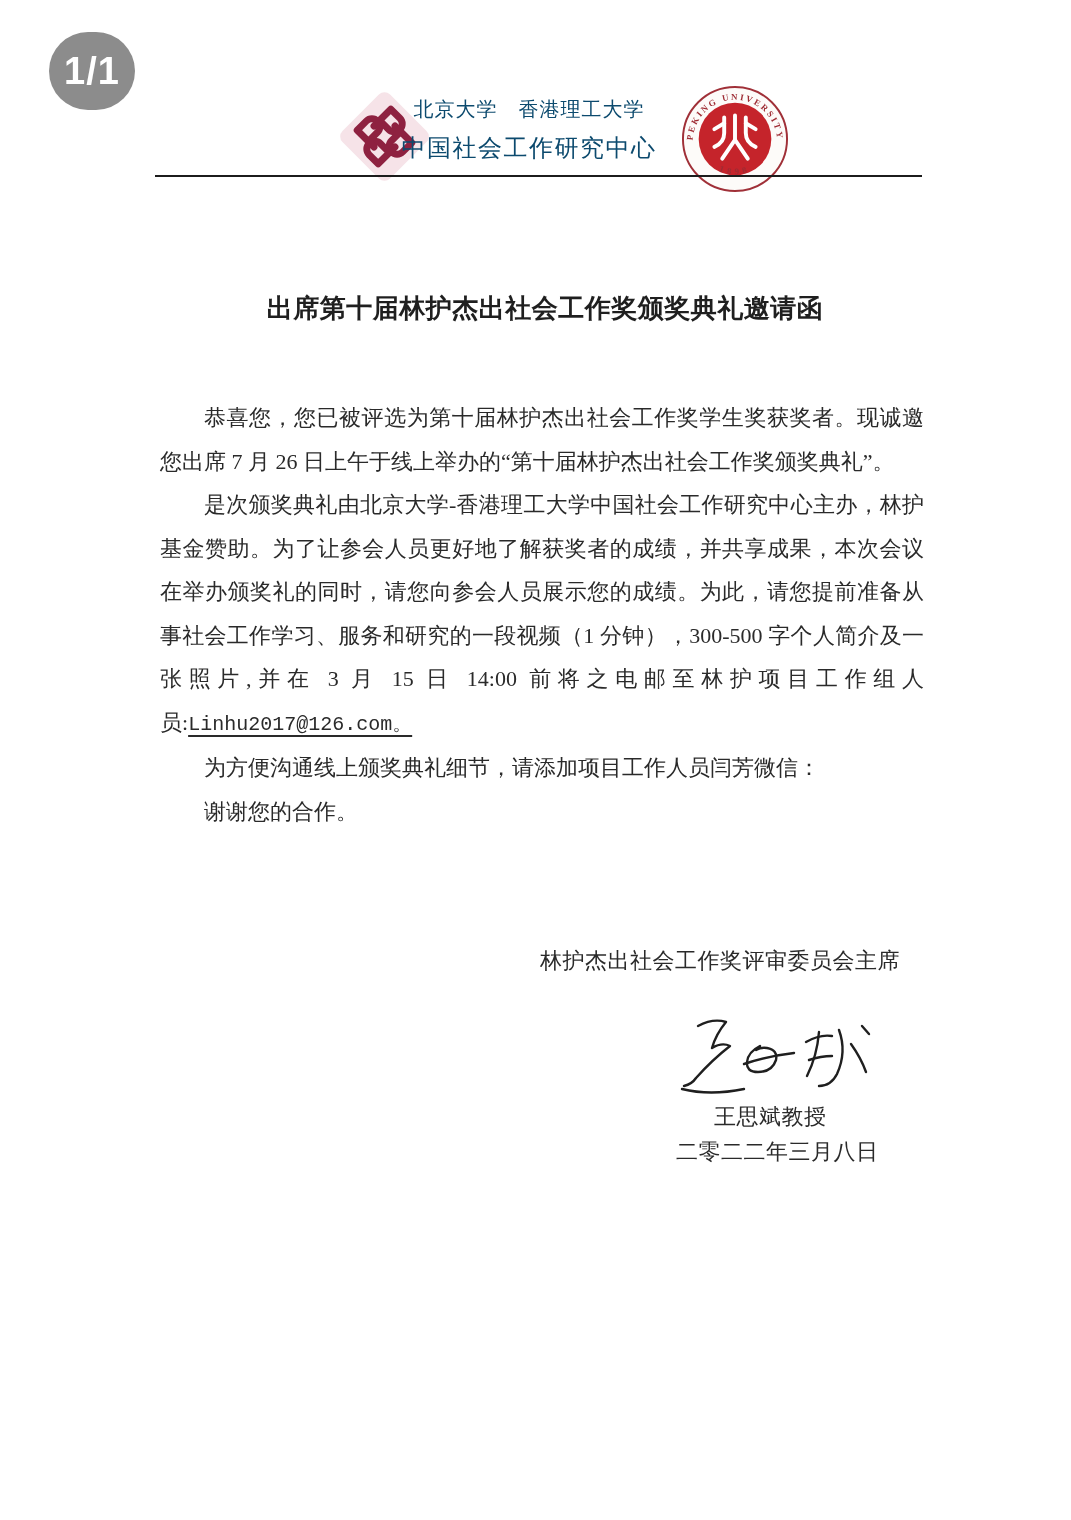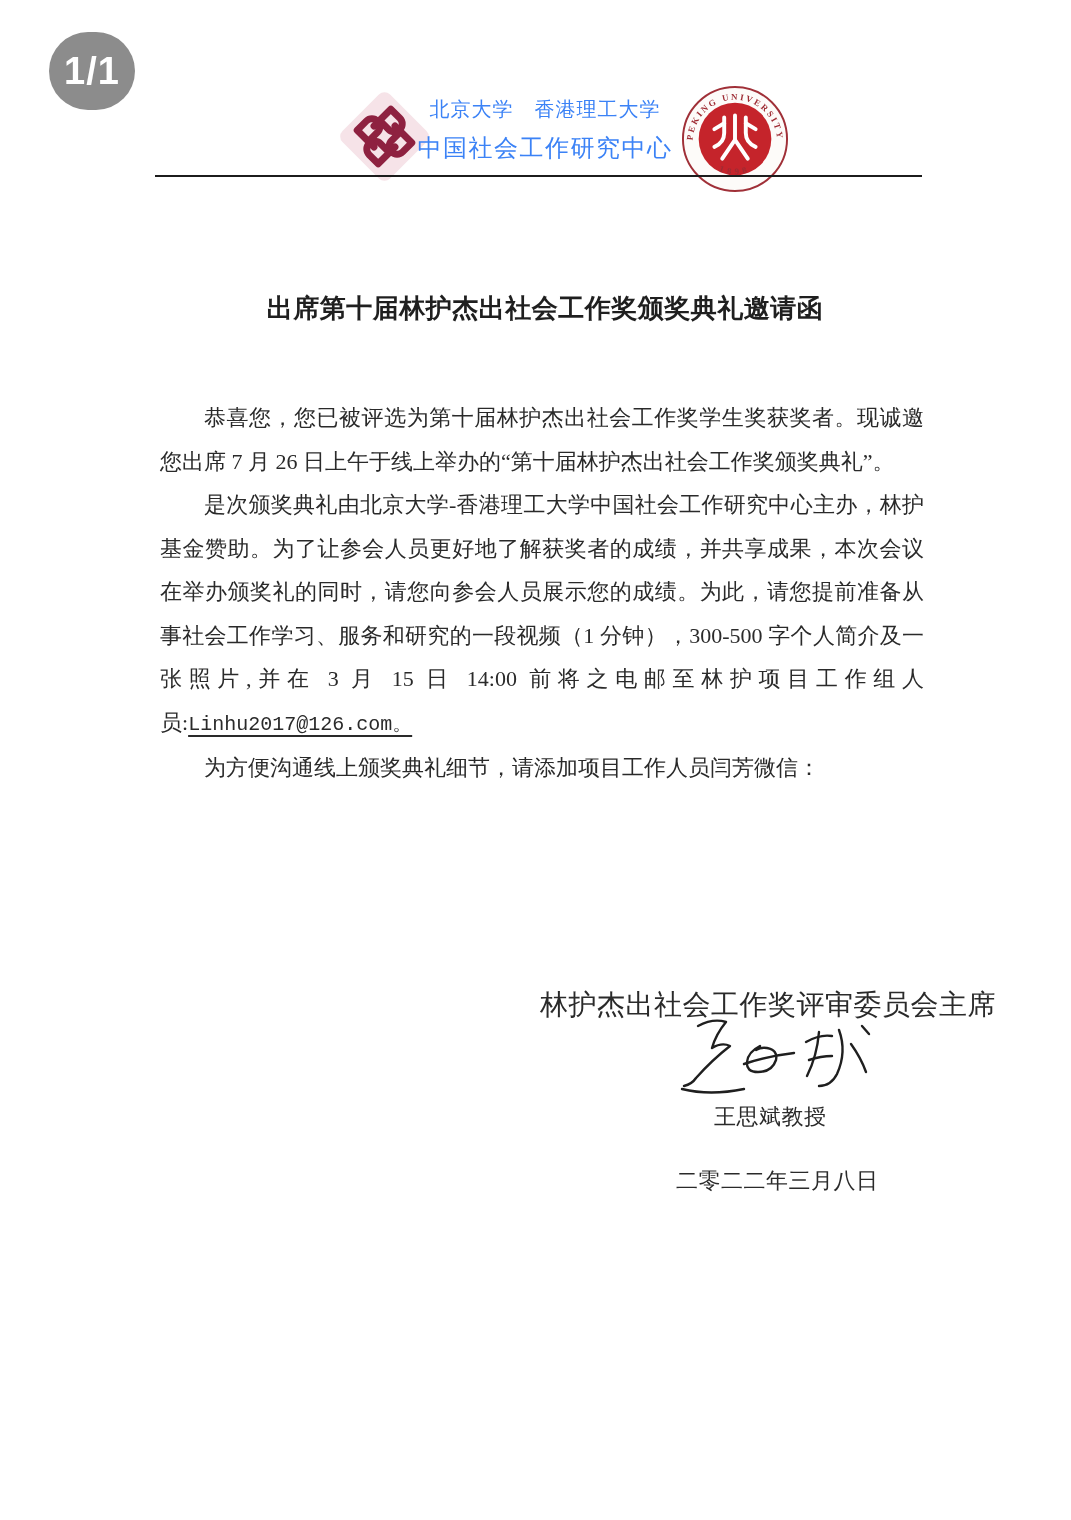--- a/index.html
+++ b/index.html
@@ -11,22 +11,22 @@
   .badge{
     position:absolute;left:49px;top:32px;width:86px;height:78px;
     background:var(--badge-gray,#8c8c8c);border-radius:40px;
     display:flex;align-items:center;justify-content:center;
     color:#ffffff;font-family:"Liberation Sans",sans-serif;
     font-size:38px;font-weight:600;letter-spacing:1px;
   }
   
   .polyu{position:absolute;left:331px;top:87px;width:107px;height:99px;}
   .orgtext{
-    position:absolute;left:414px;top:96px;width:262px;text-align:center;
-    font-family:"Liberation Sans",sans-serif;color:#3b82f6;
+    position:absolute;left:398px;top:96px;width:262px;text-align:center;
+    font-family:"Liberation Sans",sans-serif;color:#0c4a6e;
   }
   .orgtext .line1{font-size:20px;letter-spacing:1px;white-space:nowrap;}
   .orgtext .line2{font-size:24px;letter-spacing:1.5px;margin-top:9px;white-space:nowrap;}
   .pkuseal{position:absolute;left:681px;top:85px;width:108px;height:108px;}
   .rule{position:absolute;left:155px;top:175px;width:767px;height:2px;background:#1c1c1c;}
   
   .title{
     position:absolute;left:160px;top:274px;width:770px;text-align:center;
     font-size:26px;font-weight:bold;color:#1f1f1f;letter-spacing:0.5px;
   }
@@ -35,24 +35,24 @@
     font-size:22px;line-height:43.5px;text-align:justify;color:#2a2a2a;
   }
   .letter-body p{margin:0;text-indent:2em;}
   .letter-body p.noindent{text-indent:0;}
   .email{
     font-family:"Liberation Mono",monospace;font-size:20px;
     text-decoration:underline;text-underline-offset:5px;text-decoration-thickness:1.5px;
     letter-spacing:0px;white-space:nowrap;
   }
   
-  .sig-committee{position:absolute;left:540px;top:986px;font-size:28px;letter-spacing:0.5px;color:#2a2a2a;white-space:nowrap;}
+  .sig-committee{position:absolute;left:540px;top:946px;font-size:22px;letter-spacing:0.5px;color:#2a2a2a;white-space:nowrap;}
   .sig-script{position:absolute;left:668px;top:1010px;width:218px;height:98px;}
   .sig-name{position:absolute;left:714px;top:1102px;font-size:22px;letter-spacing:0.5px;color:#2a2a2a;white-space:nowrap;}
-  .sig-date{position:absolute;left:676px;top:1166px;font-size:22px;letter-spacing:0.5px;color:#2a2a2a;white-space:nowrap;}
+  .sig-date{position:absolute;left:676px;top:1137px;font-size:22px;letter-spacing:0.5px;color:#2a2a2a;white-space:nowrap;}
 </style>
 </head>
 <body>
 
 <div class="badge">1/1</div>
 
 <header>
 
   <svg class="polyu" viewBox="0 0 106 100" aria-hidden="true">
     <g transform="rotate(45 53 50)">
@@ -103,20 +103,21 @@
 </header>
 
 <div class="rule"></div>
 
 <h1 class="title">出席第十届林护杰出社会工作奖颁奖典礼邀请函</h1>
 
 <main class="letter-body">
   <p>恭喜您，您已被评选为第十届林护杰出社会工作奖学生奖获奖者。现诚邀您出席 7 月 26 日上午于线上举办的“第十届林护杰出社会工作奖颁奖典礼”。</p>
   <p><span>是次颁奖典礼由北京大学-香港理工大学中国社会工作研究中心主办，林护基金赞助。为了让参会人员更好地了解获奖者的成绩，并共享成果，本次会议在举办颁奖礼的同时，请您向参会人员展示您的成绩。为此，请您提前准备从事社会工作学习、服务和研究的一段视频（1 分钟），300-500 字个人简介及一张照片,并在 3 月 15 日 14:00 前将之电邮至林护项目工作组人员:</span><span class="email">Linhu2017@126.com。</span></p>
   <p>为方便沟通线上颁奖典礼细节，请添加项目工作人员闫芳微信：</p>
+  <p>谢谢您的合作。</p>
 </main>
 
 <section>
   <div class="sig-committee">林护杰出社会工作奖评审委员会主席</div>
 
   <svg class="sig-script" viewBox="0 0 218 98" aria-hidden="true">
     <g fill="none" stroke="#1f1f1f" stroke-width="2.4" stroke-linecap="round" stroke-linejoin="round">
       <path d="M30,16 Q45,8 58,12 Q48,24 44,38 Q54,32 62,36 Q44,50 28,68 Q24,74 16,76"></path>
       <path d="M14,79 Q42,86 76,79"></path>
       <path d="M92,36 Q80,42 79,52 Q78,62 90,62 Q104,62 108,50 Q110,40 99,38 Q93,37 88,40"></path>

